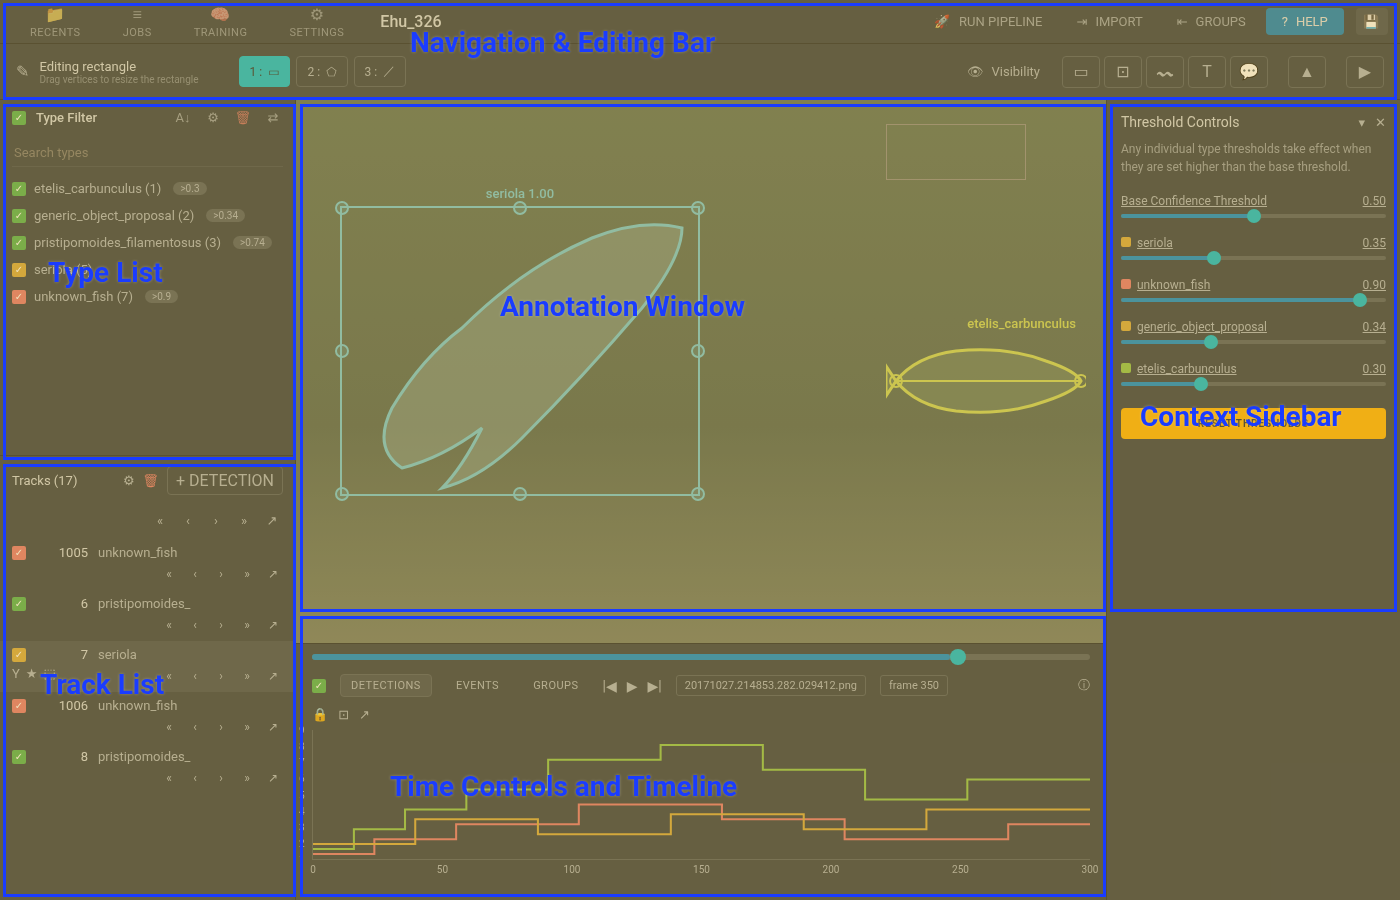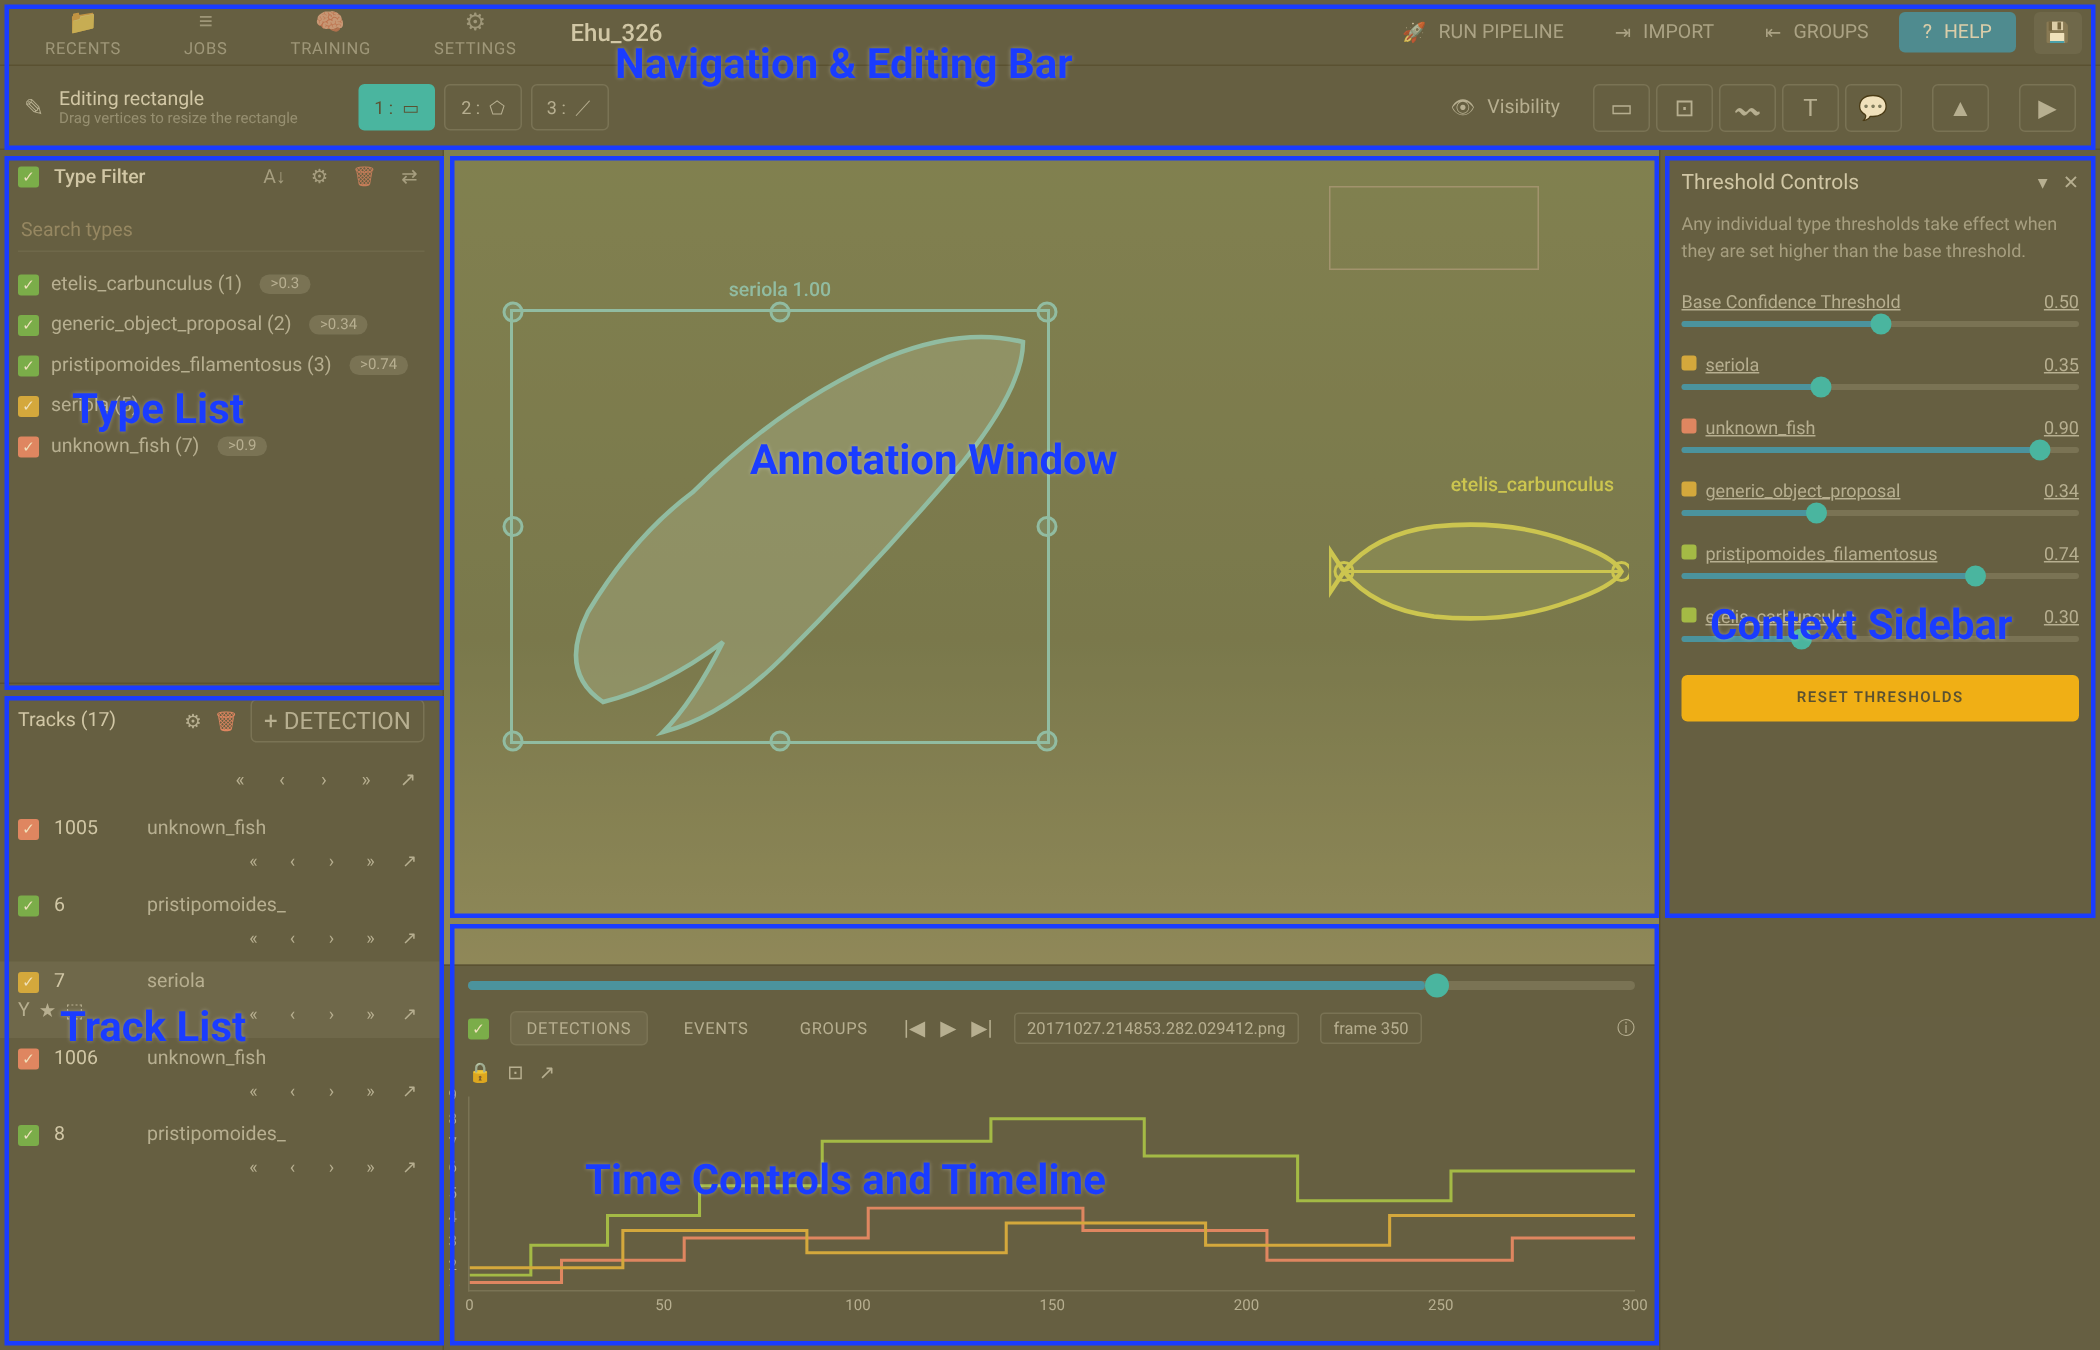--- a/index.html
+++ b/index.html
@@ -52,21 +52,21 @@
 
 .tracks-panel { flex: 1; overflow: hidden; }
 .tracks-header { display: flex; align-items: center; padding: 10px 12px; gap: 8px; }
 .tracks-header .count { color: #d0d7de; font-size: 13px; flex: 1; }
 .det-btn { border: 1px solid #4a5662; border-radius: 4px; padding: 4px 8px; font-size: 16px; cursor: pointer; }
 .nav-row { display: flex; justify-content: flex-end; gap: 6px; padding: 4px 12px 8px; }
 .nav-row .nbtn { width: 22px; height: 22px; display: flex; align-items: center; justify-content: center; cursor: pointer; border-radius: 3px; }
 .track-row { padding: 6px 12px; }
 .track-row.selected { background: #3a4652; }
 .track-main { display: flex; align-items: center; gap: 10px; }
-.track-main .id { width: 52px; color: #d0d7de; }
+.track-main .id { width: 52px; color: #d0d7de; text-align: right; }
 .track-main .type { flex: 1; }
 .track-sub { display: flex; justify-content: flex-end; gap: 6px; margin-top: 4px; }
 .track-sub .nbtn { width: 20px; height: 20px; display: flex; align-items: center; justify-content: center; cursor: pointer; font-size: 12px; }
 .track-icons { display: flex; gap: 6px; margin-right: auto; }
 
 
 .anno { flex: 1; background: linear-gradient(180deg, #556b5a 0%, #4a5f54 60%, #6b7768 100%); position: relative; border-bottom: 1px solid #1a232c; overflow: hidden; }
 .fish-box { position: absolute; border: 2px solid #6ec6d8; }
 .fish-box .handle { position: absolute; width: 14px; height: 14px; border: 2px solid #6ec6d8; border-radius: 50%; background: rgba(110,198,216,0.2); }
 .fish-box .label { position: absolute; top: -22px; left: 50%; transform: translateX(-50%); color: #6ec6d8; font-size: 13px; font-weight: 500; white-space: nowrap; }
@@ -452,30 +452,20 @@
             <span><span class="dot" style="background:#d4a83d"></span>generic_object_proposal</span>
             <span>0.34</span>
           </div>
        <div class="slider-track">
             <div class="slider-fill" style="width:34%"></div>
             <div class="slider-thumb" style="left:34%"></div>
           </div>
      </div>
         <div class="slider-row">
        <div class="slider-head">
-            <span><span class="dot" style="background:#8bc34a"></span>pristipomoides_filamentosus</span>
-            <span>0.74</span>
-          </div>
-       <div class="slider-track">
-            <div class="slider-fill" style="width:74%"></div>
-            <div class="slider-thumb" style="left:74%"></div>
-          </div>
-     </div>
-        <div class="slider-row">
-       <div class="slider-head">
             <span><span class="dot" style="background:#8bc34a"></span>etelis_carbunculus</span>
             <span>0.30</span>
           </div>
        <div class="slider-track">
             <div class="slider-fill" style="width:30%"></div>
             <div class="slider-thumb" style="left:30%"></div>
           </div>
      </div>
       </div>
     <button class="reset-btn">RESET THRESHOLDS</button>

